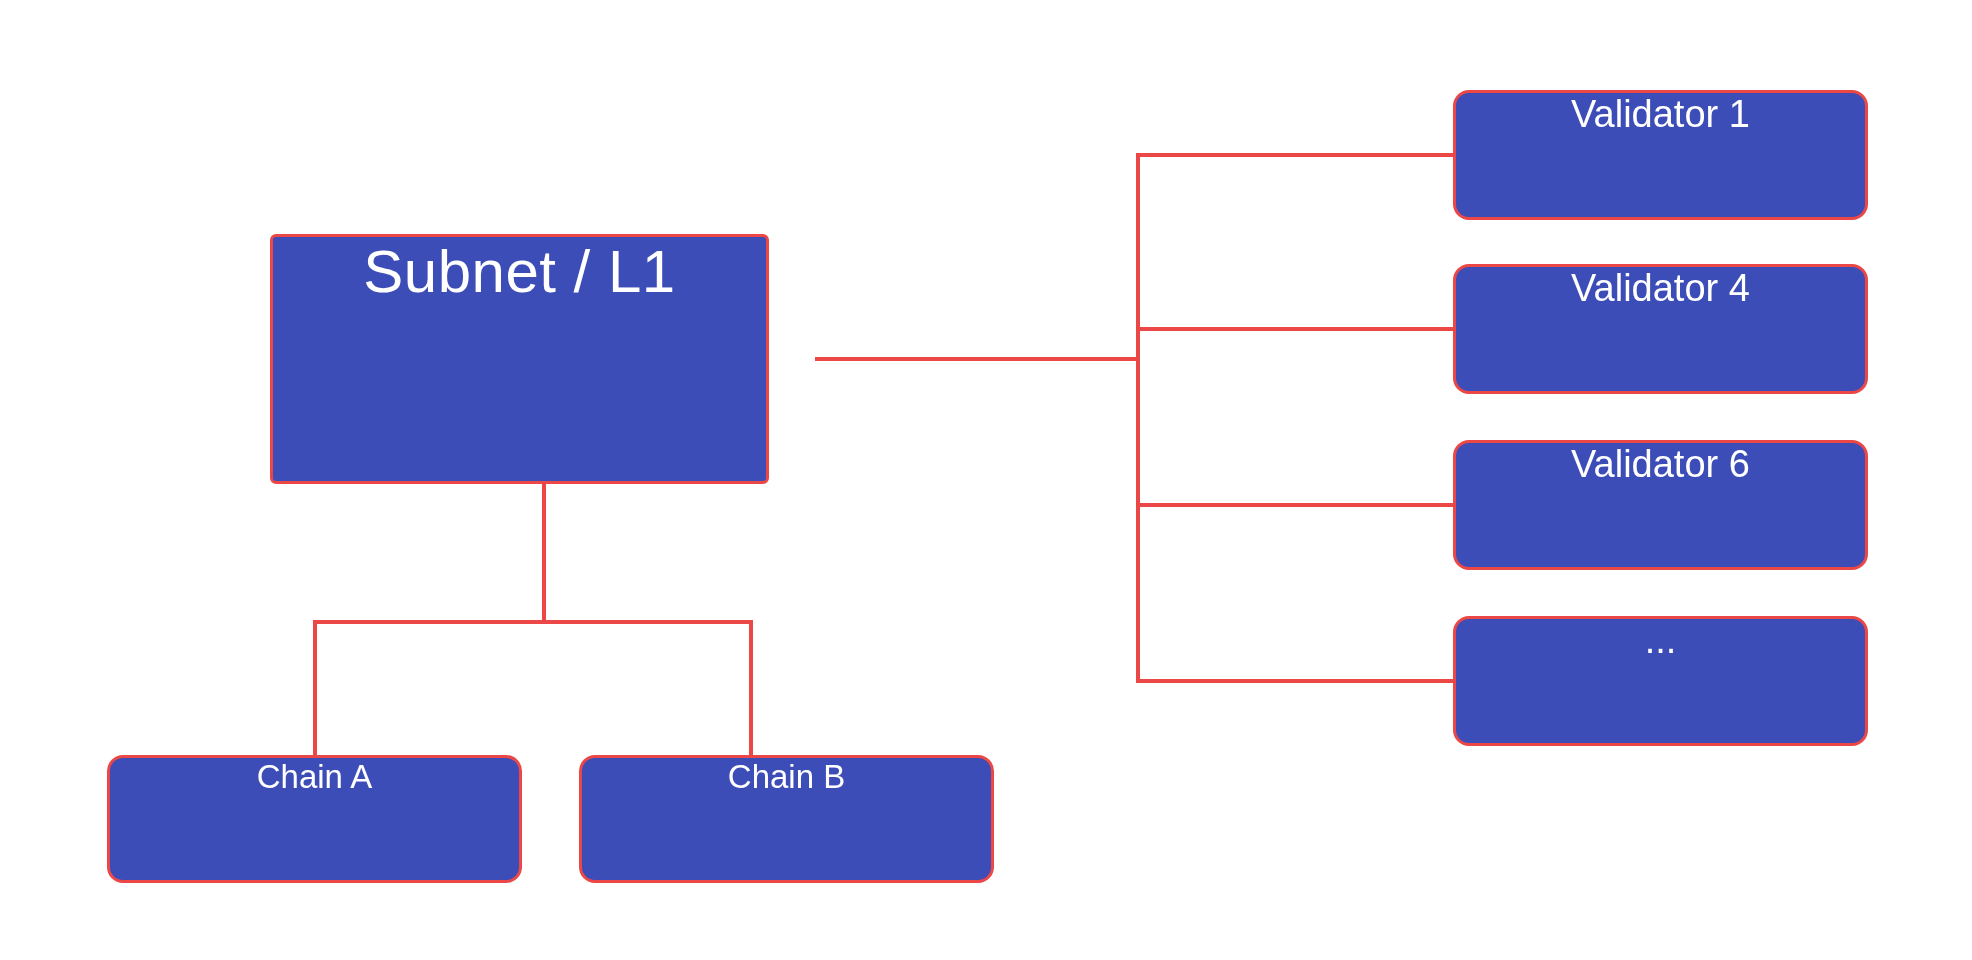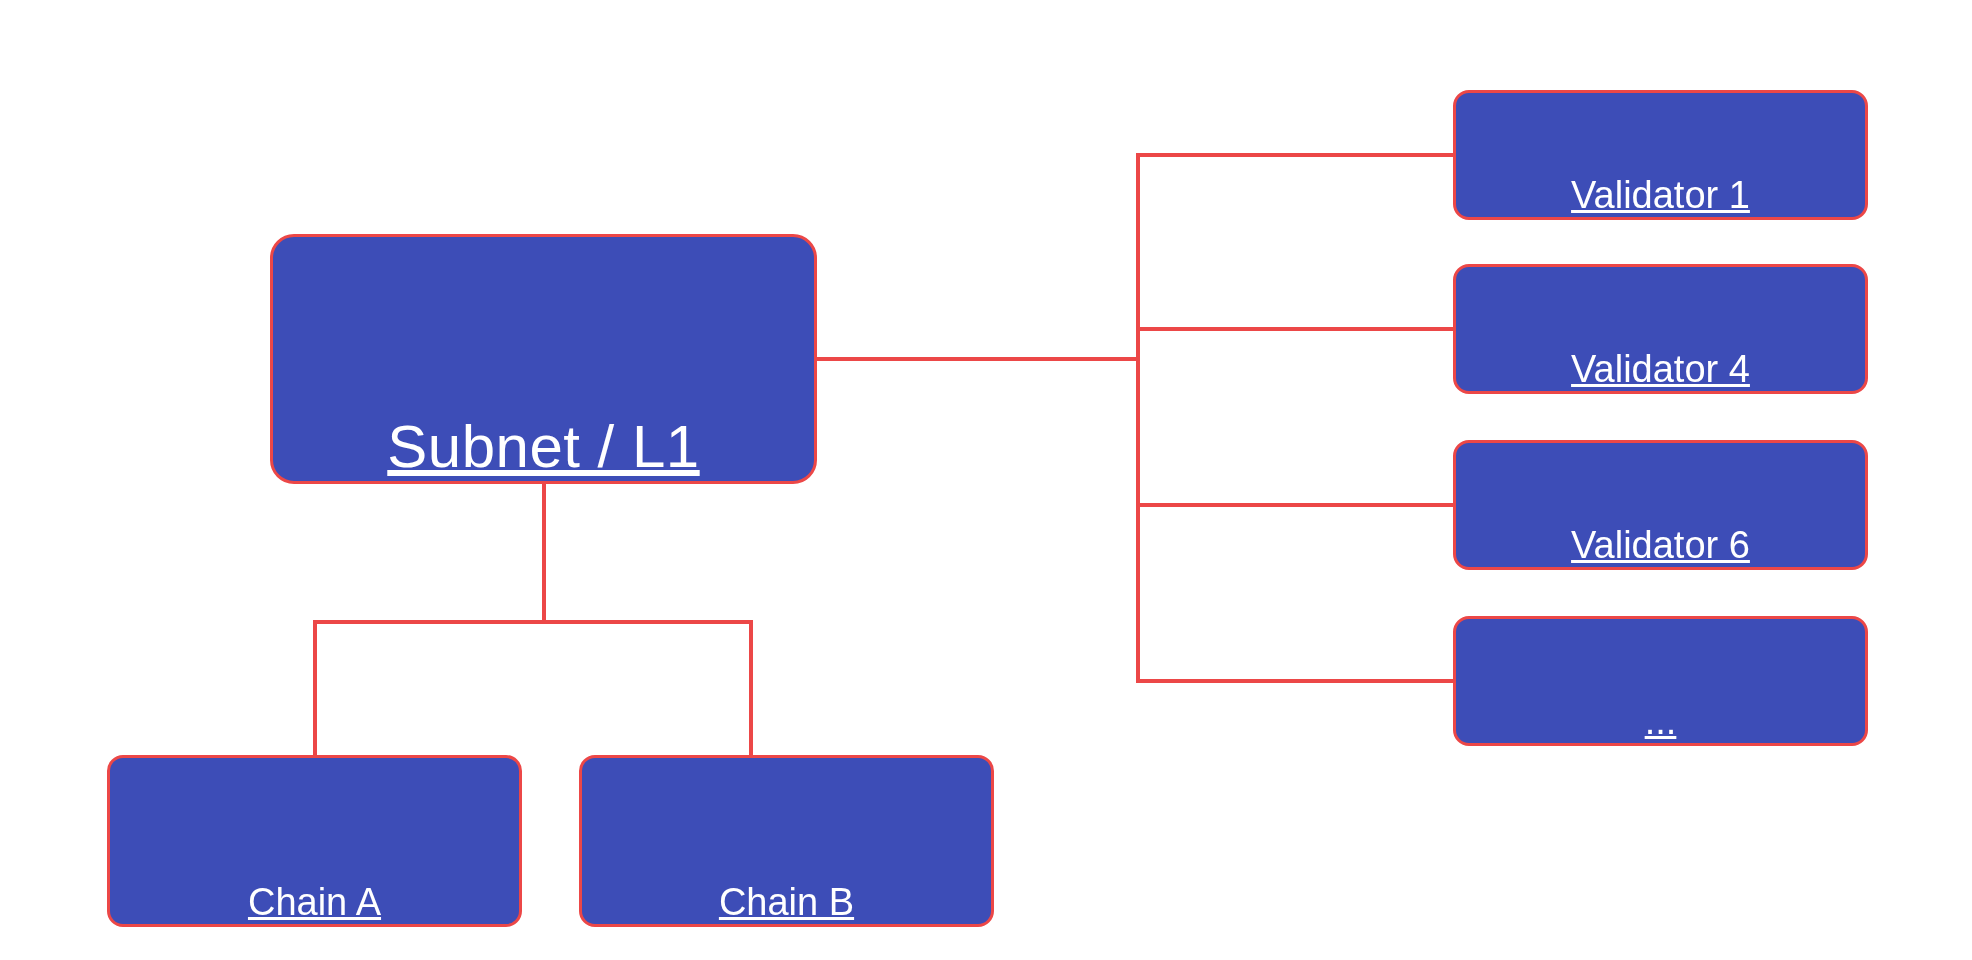--- a/index.html
+++ b/index.html
@@ -14,54 +14,53 @@
     height: 960px;
     background: var(--bg, #ffffff);
     overflow: hidden;
   }
   .node {
     position: absolute;
     background: var(--box-fill, #3D4DB7);
     border: 3px solid var(--box-border, #EC4747);
     color: var(--text-color, #ffffff);
     display: flex;
-    align-items: flex-end;
+    align-items: flex-start;
     justify-content: center;
     box-sizing: border-box;
     z-index: 2;
-    text-decoration: underline;
   }
   .root-node {
     left: 270px;
     top: 234px;
-    width: 547px;
+    width: 499px;
     height: 250px;
-    border-radius: 24px;
+    border-radius: 6px;
     font-size: 60px;
     font-weight: 500;
     letter-spacing: 0.5px;
   }
   .validator-node {
     left: 1453px;
     width: 415px;
     height: 130px;
     border-radius: 16px;
     font-size: 38px;
     font-weight: 400;
   }
   .v1 { top: 90px; }
   .v2 { top: 264px; }
   .v3 { top: 440px; }
   .v4 { top: 616px; }
   .chain-node {
     top: 755px;
     width: 415px;
-    height: 172px;
+    height: 128px;
     border-radius: 16px;
-    font-size: 38px;
+    font-size: 33px;
     font-weight: 400;
   }
   .chain-a { left: 107px; }
   .chain-b { left: 579px; }
   .line {
     position: absolute;
     background: var(--line-color, #EC4747);
     z-index: 1;
   }
   

